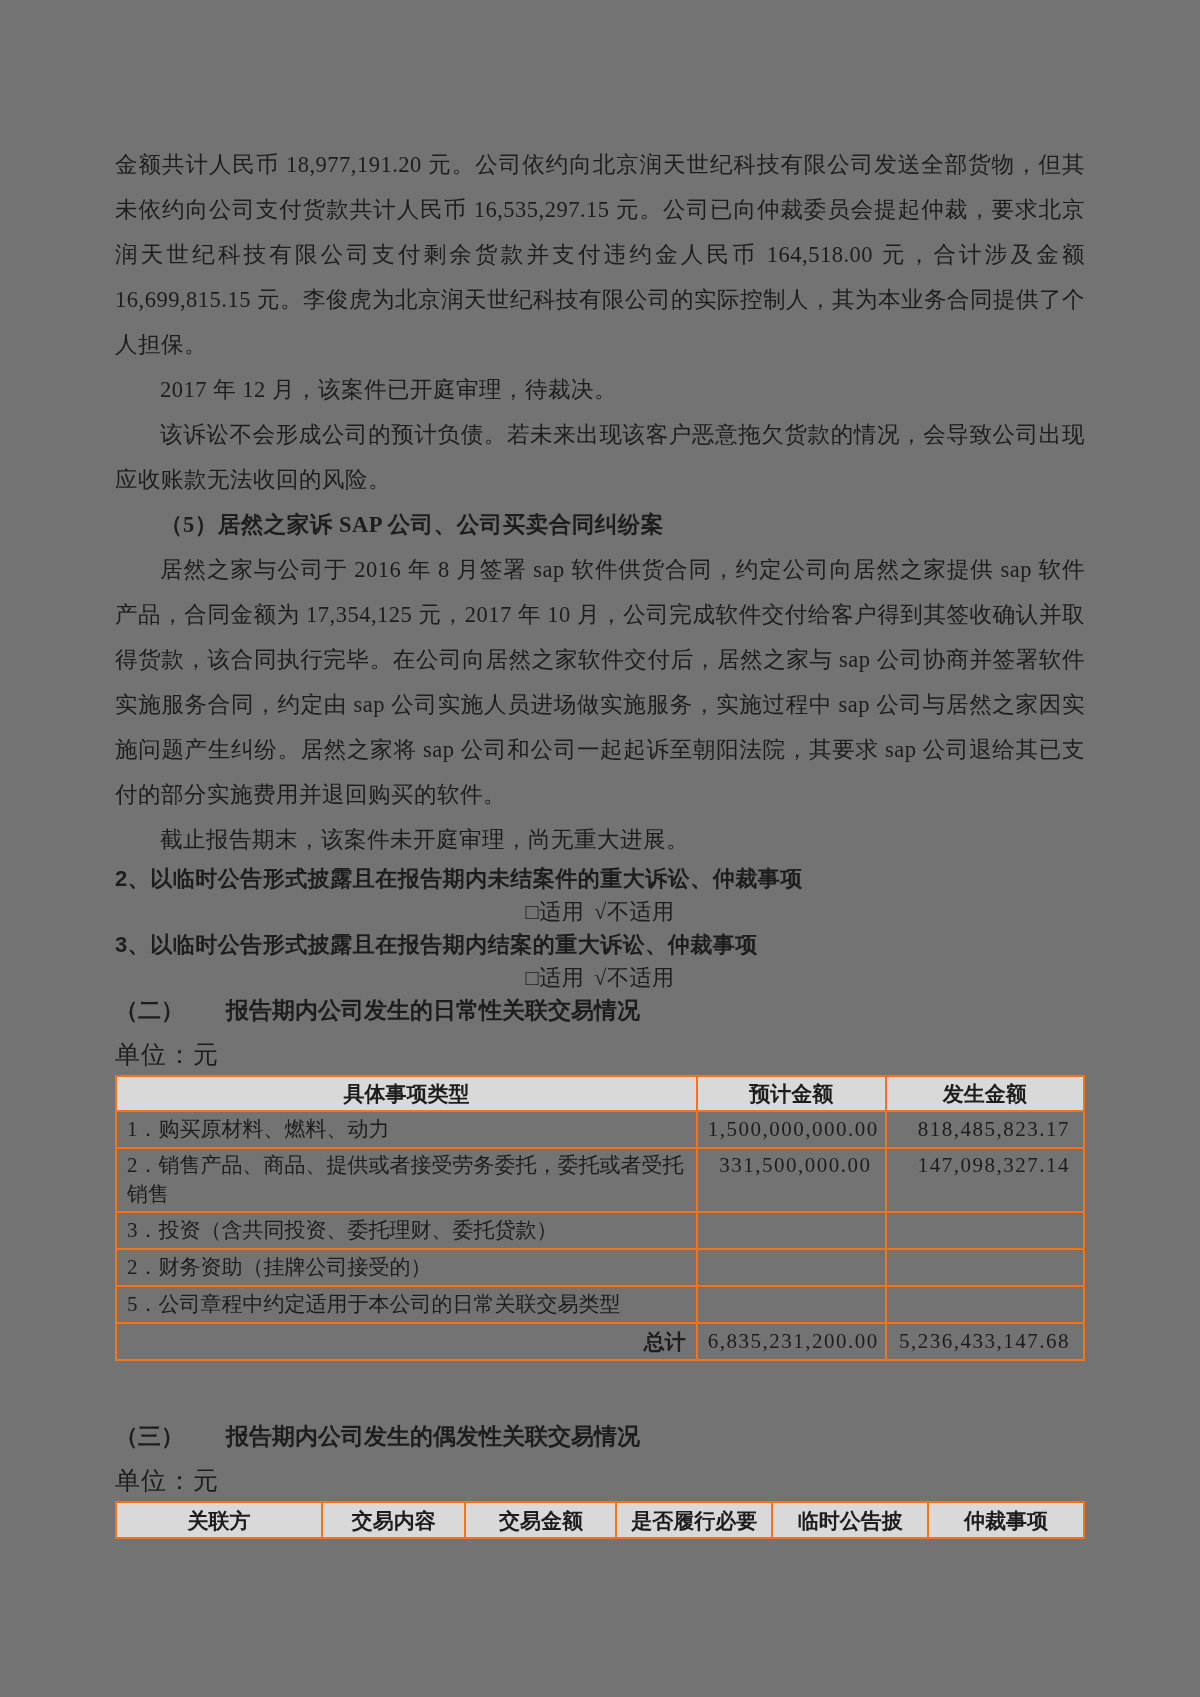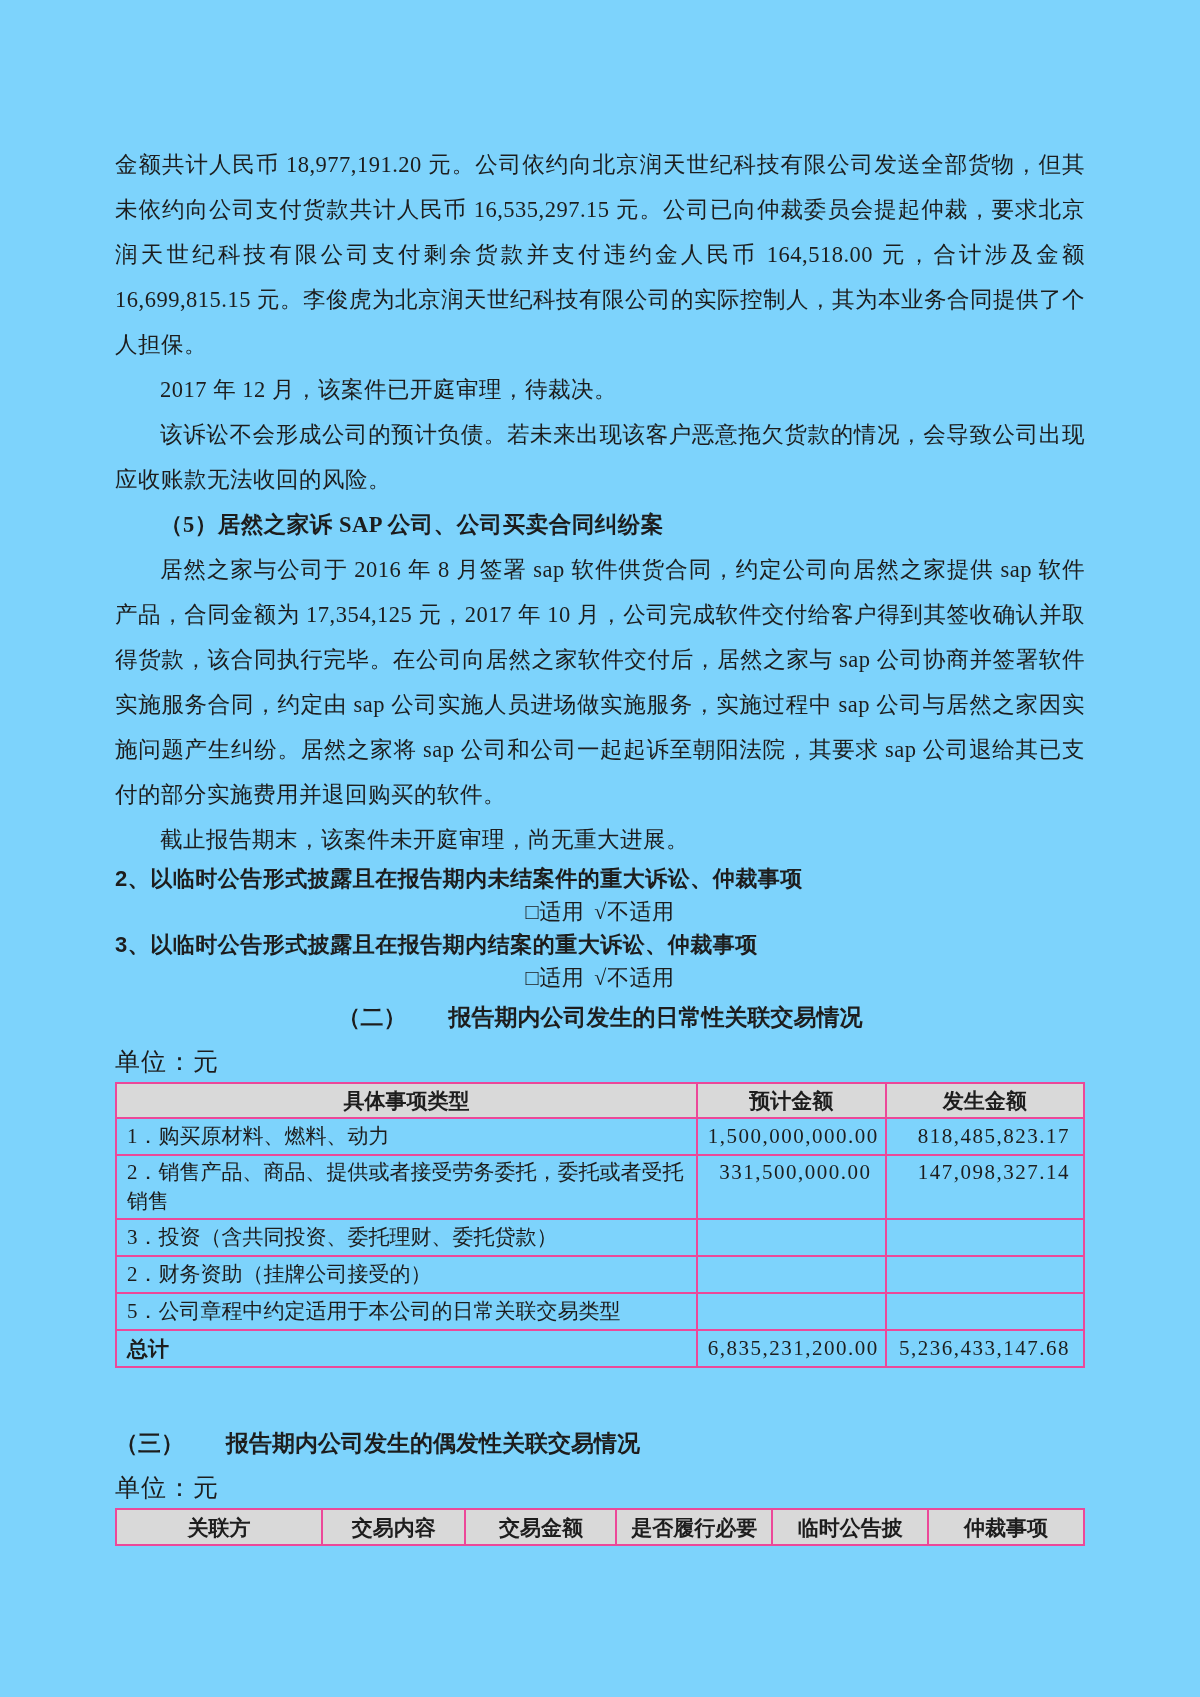--- a/index.html
+++ b/index.html
@@ -1,21 +1,21 @@
 <!DOCTYPE html>
 <html><head>
 <meta charset="utf-8">
 <style>
   * { margin: 0; padding: 0; box-sizing: border-box; }
   html, body { background: #e8e8e8; }
   .page {
     width: 1200px;
     height: 1697px;
     margin: 0 auto;
-    background: #7dd3fc;
+    background: #737373;
     color: #1d1d1d;
     font-family: "Liberation Serif", "DejaVu Serif", serif;
     padding: 142px 115px 0 115px;
     overflow: hidden;
     position: relative;
   }
   
   .para {
     font-size: 22.5px;
     line-height: 45px;
@@ -42,41 +42,41 @@
   .apply-line .check-gap { margin-left: 10px; }
 
   
   .sec-heading {
     font-family: "Liberation Sans", "DejaVu Sans", sans-serif;
     font-weight: bold;
     font-size: 23px;
     line-height: 30px;
   }
   .sec-heading .sec-title { margin-left: 42px; }
-  .mt-sec2 { margin-top: 8px; text-align: center; }
+  .mt-sec2 { margin-top: 1px; }
   .mt-sec3 { margin-top: 60px; }
 
   
   .unit-line {
     text-align: left;
     font-size: 25px;
     line-height: 26px;
     margin-top: 17px;
     letter-spacing: 1px;
   }
 
   
   table {
     width: 100%;
     border-collapse: collapse;
     table-layout: fixed;
     margin-top: 7px;
   }
   th, td {
-    border: 2px solid #ec4899;
+    border: 2px solid #f97316;
     font-size: 21px;
     line-height: 29px;
     padding: 2px 10px;
     overflow: hidden;
   }
   th {
     background: #d9d9d9;
     font-family: "Liberation Sans", "DejaVu Sans", sans-serif;
     font-weight: bold;
     text-align: center;
@@ -84,21 +84,21 @@
   }
   td { height: 37px; }
   td.item-cell { text-align: left; }
   td.amount-cell {
     text-align: right;
     padding-right: 13px;
     letter-spacing: 1.5px;
     font-family: "Liberation Serif", "DejaVu Serif", serif;
   }
   tr.total-row td.total-label {
-    text-align: left;
+    text-align: right;
     font-family: "Liberation Sans", "DejaVu Sans", sans-serif;
     font-weight: bold;
   }
   .t2 th { height: 36px; margin-top: 32px; }
 </style>
 </head>
 <body>
 
 <div class="page">
 

